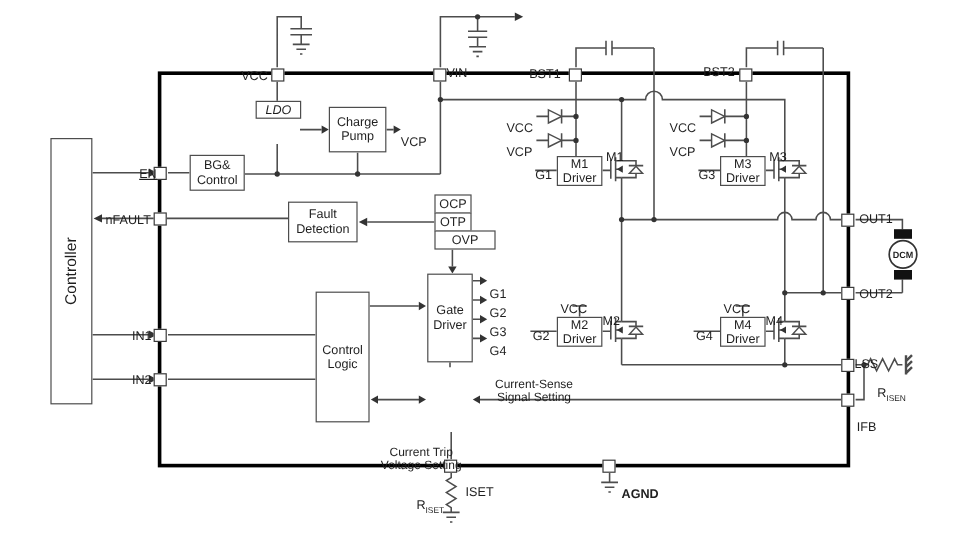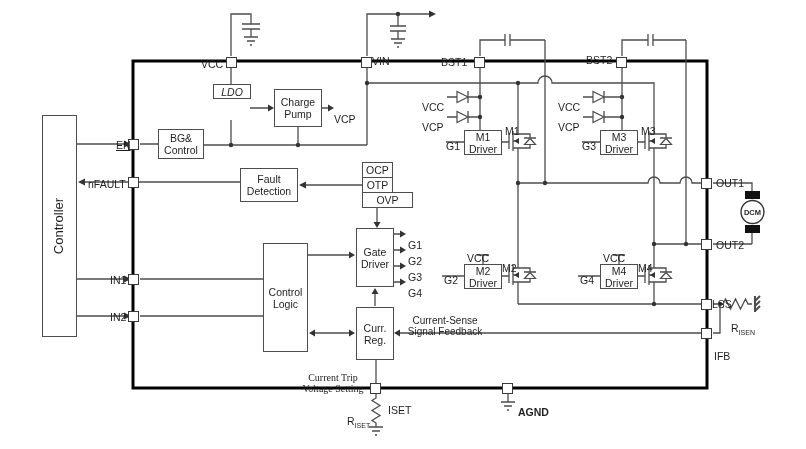--- a/index.html
+++ b/index.html
@@ -182,31 +182,27 @@
   </div>
   <div class="blk" style="left:362px;top:162px;width:31px;height:16px;">
     <span>OCP</span>
   </div>
   <div class="blk" style="left:362px;top:177px;width:31px;height:16px;">
     <span>OTP</span>
   </div>
   <div class="blk" style="left:362px;top:192px;width:51px;height:16px;">
     <span>OVP</span>
   </div>
-  <div class="blk" style="left:356px;top:228px;width:38px;height:59px;">
+  <div class="blk" style="left:356px;top:228px;width:38px;height:74px;">
     <span>Gate</span>
     <span>Driver</span>
   </div>
   <div class="blk" style="left:263px;top:243px;width:45px;height:109px;">
     <span>Control</span>
     <span>Logic</span>
-  </div>
-  <div class="blk" style="left:356px;top:307px;width:38px;height:53px;">
-    <span>Curr.</span>
-    <span>Reg.</span>
   </div>
   <div class="blk" style="left:464px;top:130px;width:38px;height:25px;">
     <span>M1</span>
     <span>Driver</span>
   </div>
   <div class="blk" style="left:600px;top:130px;width:38px;height:25px;">
     <span>M3</span>
     <span>Driver</span>
   </div>
   <div class="blk" style="left:464px;top:264px;width:38px;height:25px;">
@@ -263,23 +259,23 @@
   <div class="lbl" style="left:638px;top:251px;">M4</div>
   <div class="lbl" style="left:467px;top:241px;">VCC</div>
   <div class="lbl" style="left:603px;top:241px;">VCC</div>
   <div class="lbl" style="left:408px;top:228px;">G1</div>
   <div class="lbl" style="left:408px;top:244px;">G2</div>
   <div class="lbl" style="left:408px;top:260px;">G3</div>
   <div class="lbl" style="left:408px;top:276px;">G4</div>
 
   <div class="lbl small center" style="left:398px;top:303px;width:94px;">
     <span style="display:block">Current-Sense</span>
-    <span style="display:block">Signal Feedback</span>
-  </div>
-  <div class="lbl small center" style="left:297px;top:360px;width:72px;font-family:Liberation Serif, serif;">
+    <span style="display:block">Signal Setting</span>
+  </div>
+  <div class="lbl small center" style="left:315px;top:360px;width:72px;">
     <span style="display:block">Current Trip</span>
     <span style="display:block">Voltage Setting</span>
   </div>
   <div class="lbl" style="left:347px;top:404px;">
     <span>R</span><sub>ISET</sub>
   </div>
   <div class="lbl" style="left:731px;top:311px;">
     <span>R</span><sub>ISEN</sub>
   </div>
   <div class="dcm" style="left:741px;top:208px;width:23px;">DCM</div>

